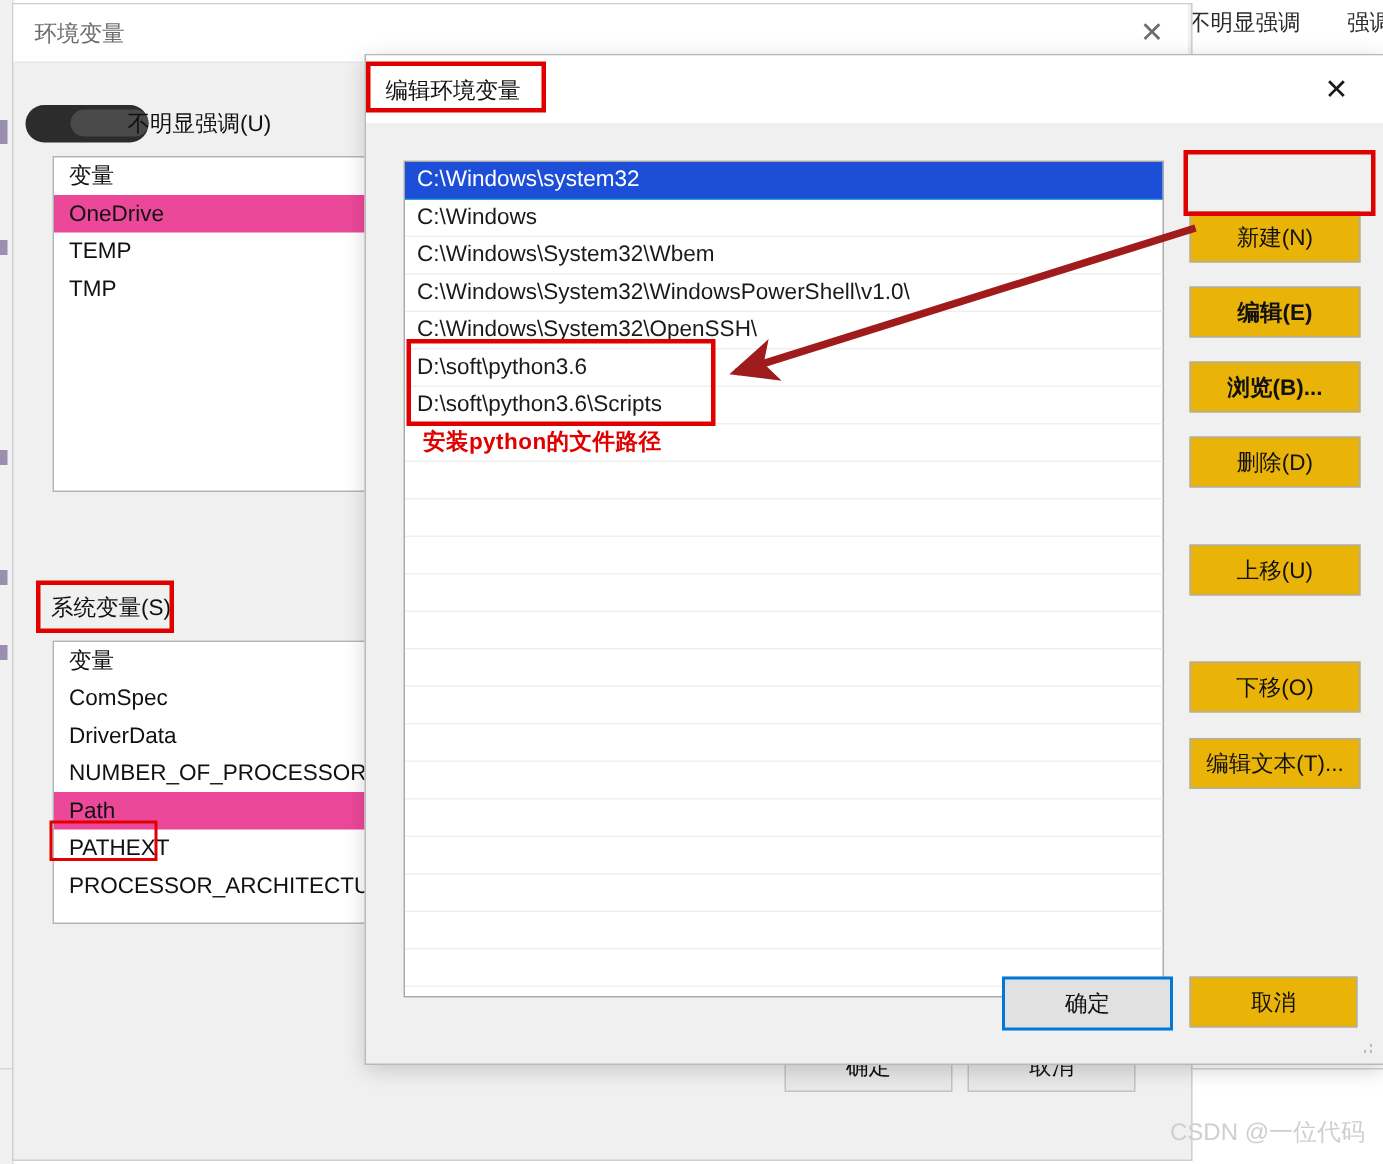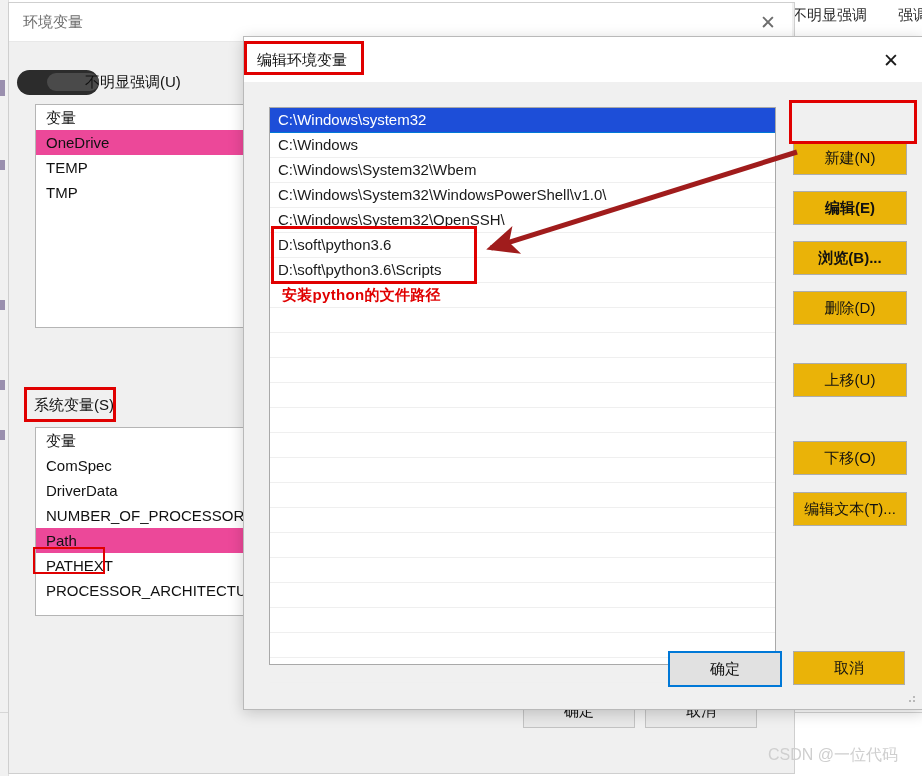--- a/index.html
+++ b/index.html
@@ -172,21 +172,21 @@
     pointer-events: none;
     box-sizing: border-box;
   }
   .redbox.thin { border-width: 2px; }
 
   
   .arrow-svg { position:absolute; left:0; top:0; pointer-events:none; }
 
   .watermark {
     position: absolute;
-    right: 24px; bottom: 10px;
+    right: 12px; bottom: 10px;
     font-size: 16px;
     color: #cfcfcf;
     white-space: nowrap;
   }
   .resize-grip {
     position:absolute;
     width:10px;height:10px;
     background:
       radial-gradient(circle 1px at 2px 8px,#b9b9b9 99%,transparent 0),
       radial-gradient(circle 1px at 6px 8px,#b9b9b9 99%,transparent 0),

